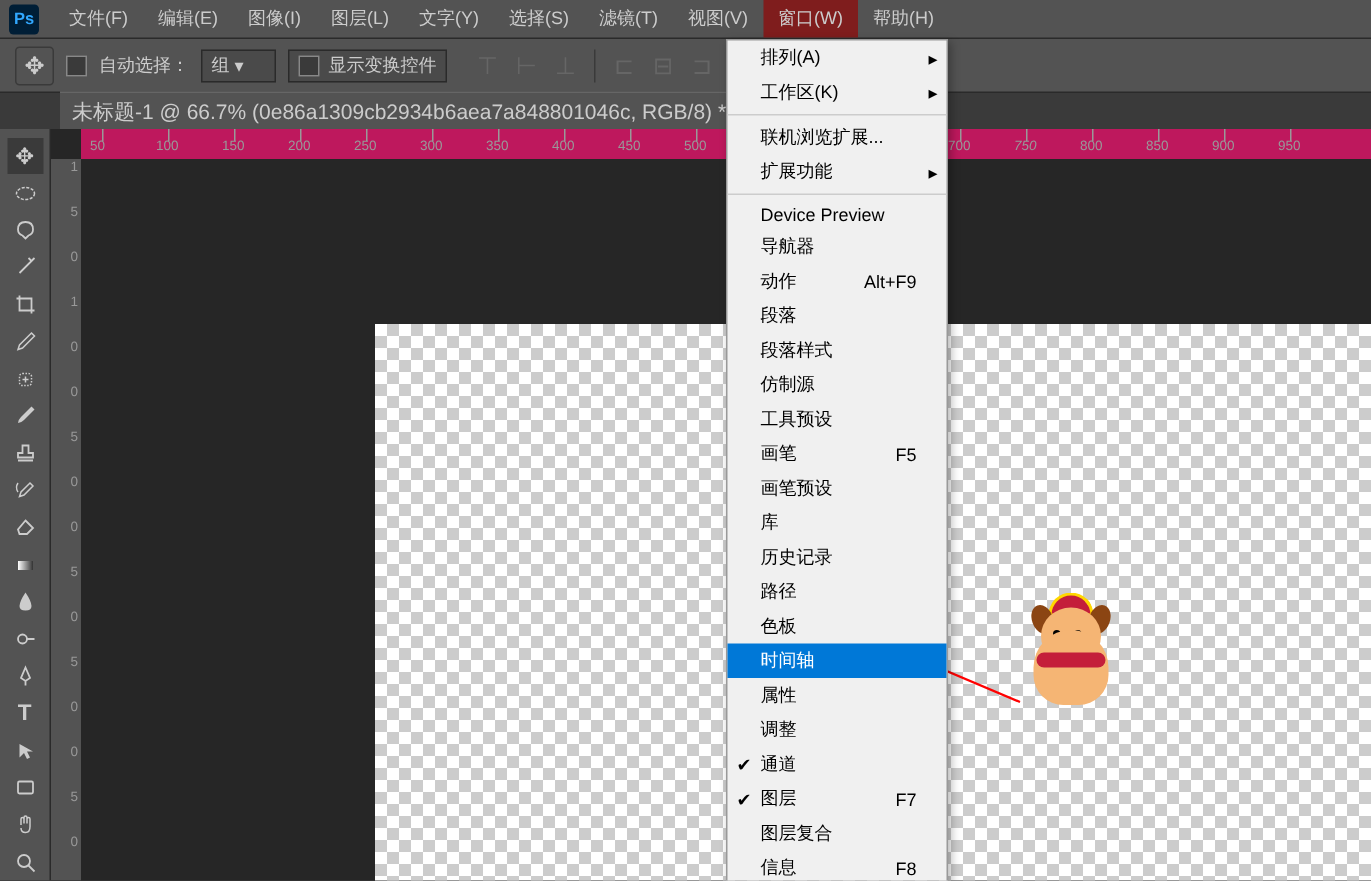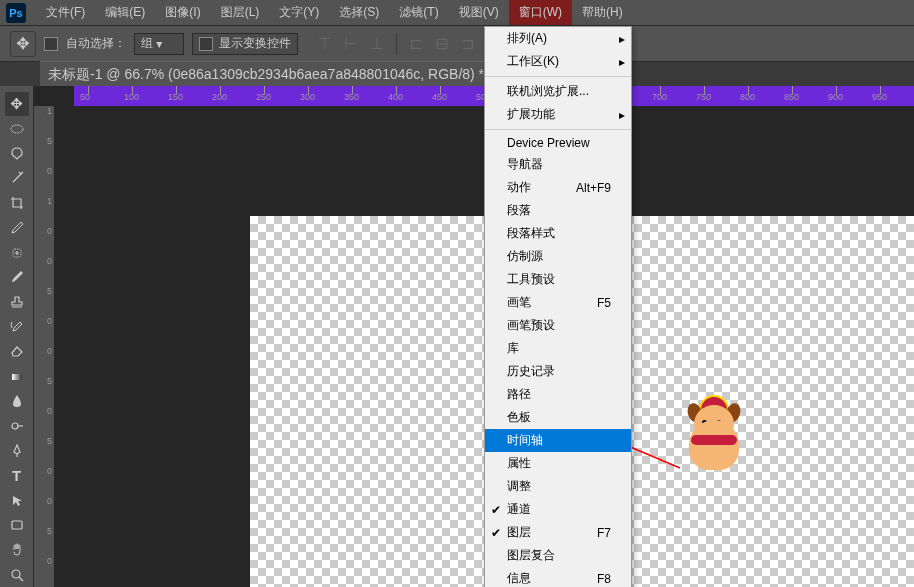--- a/index.html
+++ b/index.html
@@ -24,21 +24,21 @@
 .tab { background: #535353; color: #ccc; font-size: 14px; padding: 4px 8px; border-top: 1px solid #666; }
 .tab .x { margin-left: 8px; color: #ccc; }
 
 .workspace { display: flex; height: calc(100% - 86px); }
 .left-tools { width: 34px; background: #535353; border-right: 1px solid #2a2a2a; display: flex; flex-direction: column; align-items: center; padding-top: 6px; gap: 1px; }
 .tool { width: 24px; height: 24px; display: flex; align-items: center; justify-content: center; color: #ccc; font-size: 15px; cursor: default; }
 .tool.sel { background: #3a3a3a; }
 .tool svg { width: 16px; height: 16px; }
 
 .canvas-area { flex: 1; background: #262626; position: relative; }
-.ruler-h { position: absolute; top: 0; left: 20px; right: 0; height: 20px; background: #6d28d9; display: flex; margin-left: 20px; }
+.ruler-h { position: absolute; top: 0; left: 20px; right: 0; height: 20px; background: #be185d; display: flex; }
 .ruler-h .tick { position: absolute; top: 0; width: 1px; height: 4px; background: #999; font-size: 9px; color: #999; }
 .ruler-h .tick.label { height: 8px; }
 .ruler-h .tick span { position: absolute; top: 6px; left: -8px; }
 .ruler-v { position: absolute; top: 20px; left: 0; width: 20px; bottom: 0; background: #535353; }
 .ruler-v .vtick { position: absolute; left: 0; width: 20px; font-size: 9px; color: #999; text-align: right; padding-right: 2px; }
 .canvas-content { position: absolute; top: 20px; left: 20px; right: 0; bottom: 0; background: #262626; }
 .checkered { position: absolute; background-image: linear-gradient(45deg,#ccc 25%,transparent 25%),linear-gradient(-45deg,#ccc 25%,transparent 25%),linear-gradient(45deg,transparent 75%,#ccc 75%),linear-gradient(-45deg,transparent 75%,#ccc 75%); background-size:16px 16px; background-position:0 0,0 8px,8px -8px,-8px 0; background-color:#fff; }
 
 .dropdown-menu { position: absolute; top: 26px; left: 484px; width: 148px; background: #f0f0f0; border: 1px solid #999; box-shadow: 2px 2px 6px rgba(0,0,0,0.3); font-size: 12px; z-index: 100; }
 .dropdown-menu .ditem { padding: 3px 20px 3px 22px; color: #000; display: flex; justify-content: space-between; align-items: center; position: relative; }

